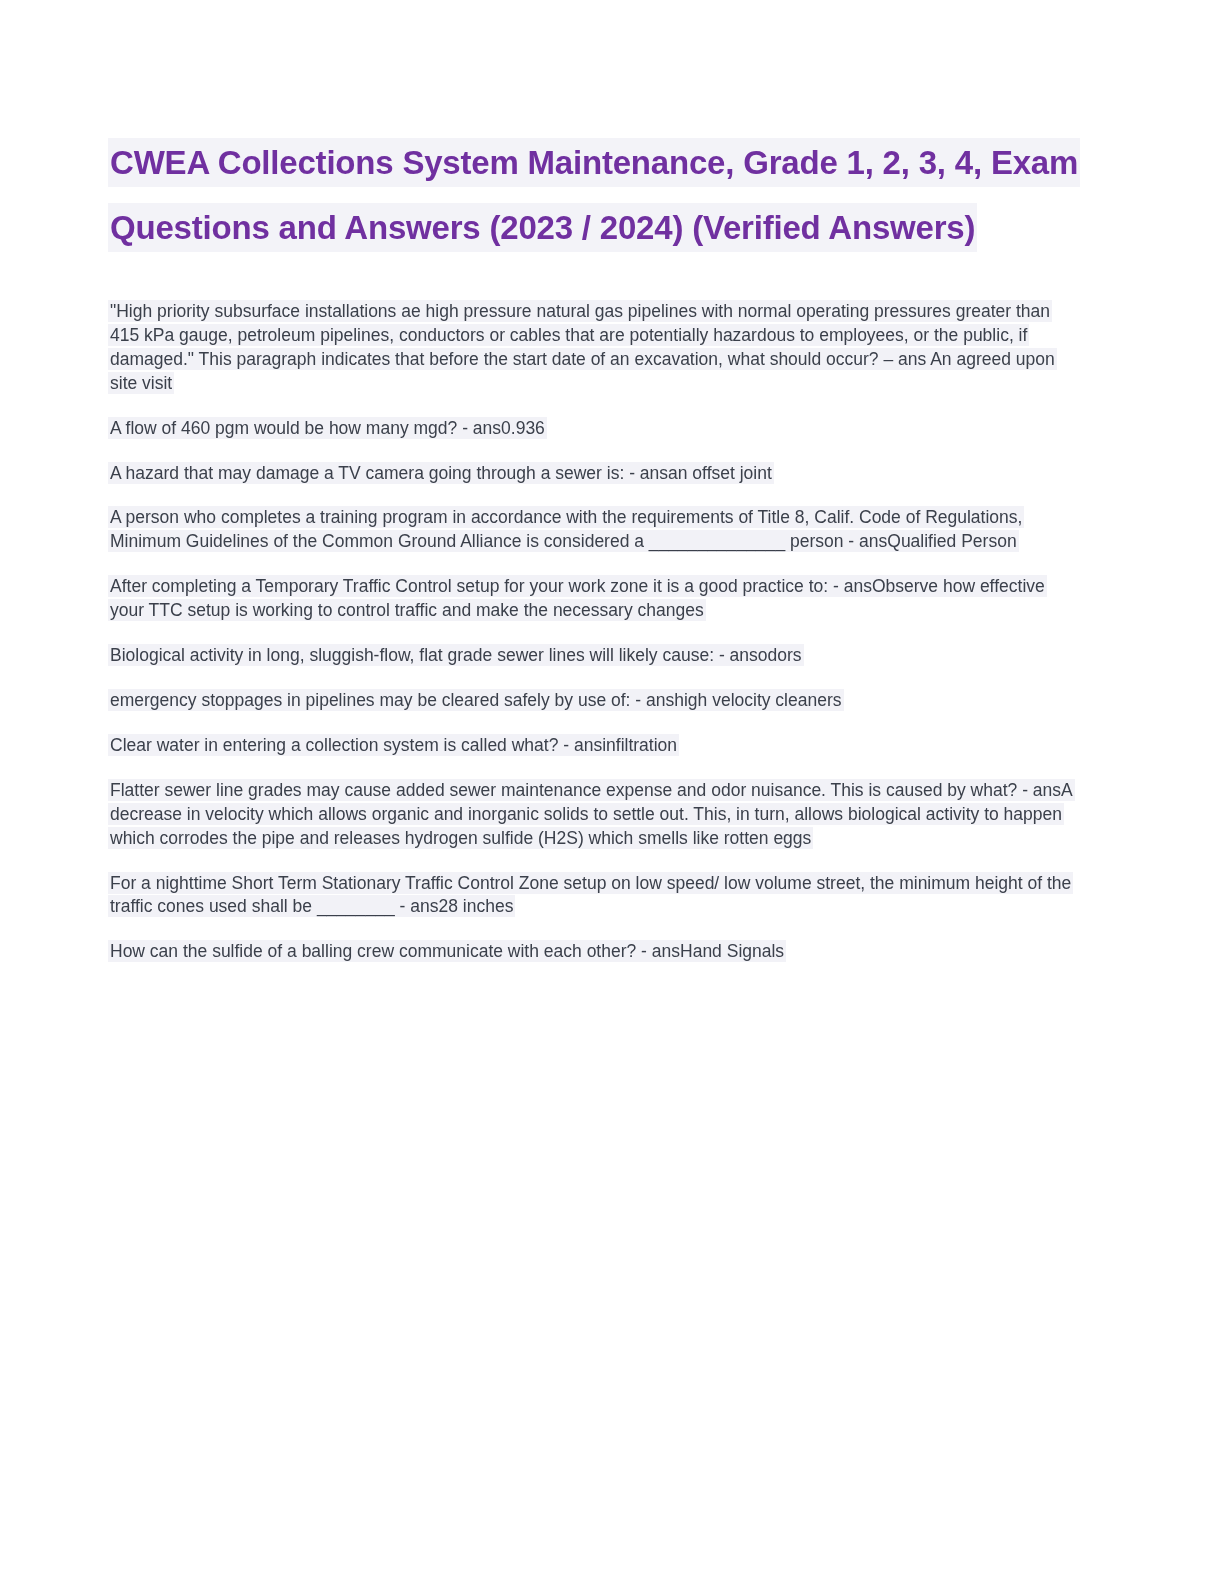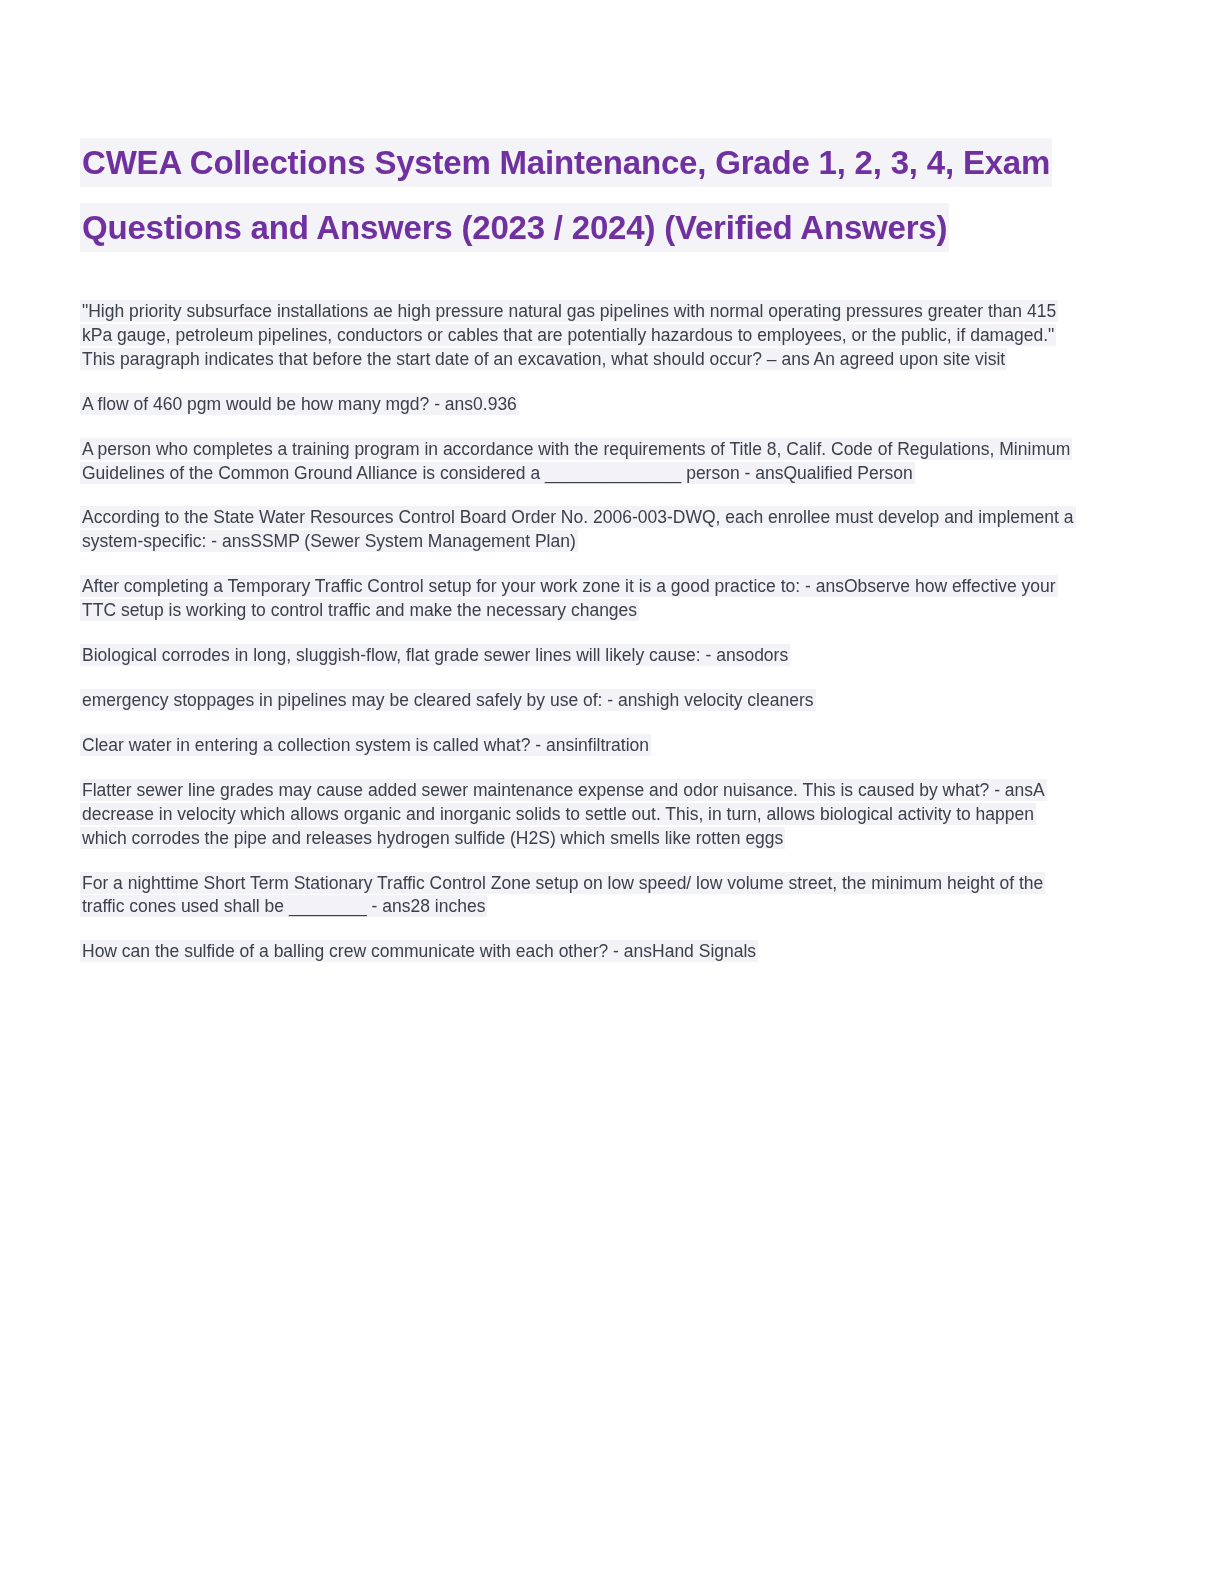--- a/index.html
+++ b/index.html
@@ -11,21 +11,21 @@
     width: 1224px;
     height: 1584px;
     font-family: "Liberation Sans", sans-serif;
     position: relative;
     overflow: hidden;
   }
   .page {
     box-sizing: border-box;
     width: 1224px;
     height: 1584px;
-    padding: 130px 144px 0 80px;
+    padding: 130px 144px 0 108px;
     background: #ffffff;
   }
   .doc-title {
     font-size: 33px;
     font-weight: 700;
     line-height: 65px;
     margin: 0 0 40px 0;
     color: #7030a0;
     letter-spacing: -0.2px;
   }
@@ -49,22 +49,22 @@
   }
 </style>
 </head>
 <body>
 
 <div class="page">
   <h1 class="doc-title"><span class="hl">CWEA Collections System Maintenance, Grade 1, 2, 3, 4, Exam Questions and Answers (2023 / 2024) (Verified Answers)</span></h1>
 
   <p class="para"><span class="hl">"High priority subsurface installations ae high pressure natural gas pipelines with normal operating pressures greater than 415 kPa gauge, petroleum pipelines, conductors or cables that are potentially hazardous to employees, or the public, if damaged." This paragraph indicates that before the start date of an excavation, what should occur? – ans An agreed upon site visit</span></p>
   <p class="para"><span class="hl">A flow of 460 pgm would be how many mgd? - ans0.936</span></p>
+  <p class="para"><span class="hl">A hazard that may damage a TV camera going through a sewer is: - ansan offset joint</span></p>
   <p class="para"><span class="hl">A person who completes a training program in accordance with the requirements of Title 8, Calif. Code of Regulations, Minimum Guidelines of the Common Ground Alliance is considered a ______________ person - ansQualified Person</span></p>
-  <p class="para"><span class="hl">According to the State Water Resources Control Board Order No. 2006-003-DWQ, each enrollee must develop and implement a system-specific: - ansSSMP (Sewer System Management Plan)</span></p>
   <p class="para"><span class="hl">After completing a Temporary Traffic Control setup for your work zone it is a good practice to: - ansObserve how effective your TTC setup is working to control traffic and make the necessary changes</span></p>
-  <p class="para"><span class="hl">Biological corrodes in long, sluggish-flow, flat grade sewer lines will likely cause: - ansodors</span></p>
+  <p class="para"><span class="hl">Biological activity in long, sluggish-flow, flat grade sewer lines will likely cause: - ansodors</span></p>
   <p class="para"><span class="hl">emergency stoppages in pipelines may be cleared safely by use of: - anshigh velocity cleaners</span></p>
   <p class="para"><span class="hl">Clear water in entering a collection system is called what? - ansinfiltration</span></p>
   <p class="para"><span class="hl">Flatter sewer line grades may cause added sewer maintenance expense and odor nuisance. This is caused by what? - ansA decrease in velocity which allows organic and inorganic solids to settle out. This, in turn, allows biological activity to happen which corrodes the pipe and releases hydrogen sulfide (H2S) which smells like rotten eggs</span></p>
   <p class="para"><span class="hl">For a nighttime Short Term Stationary Traffic Control Zone setup on low speed/ low volume street, the minimum height of the traffic cones used shall be ________ - ans28 inches</span></p>
   <p class="para"><span class="hl">How can the sulfide of a balling crew communicate with each other? - ansHand Signals</span></p>
 </div>
 
 </body></html>

